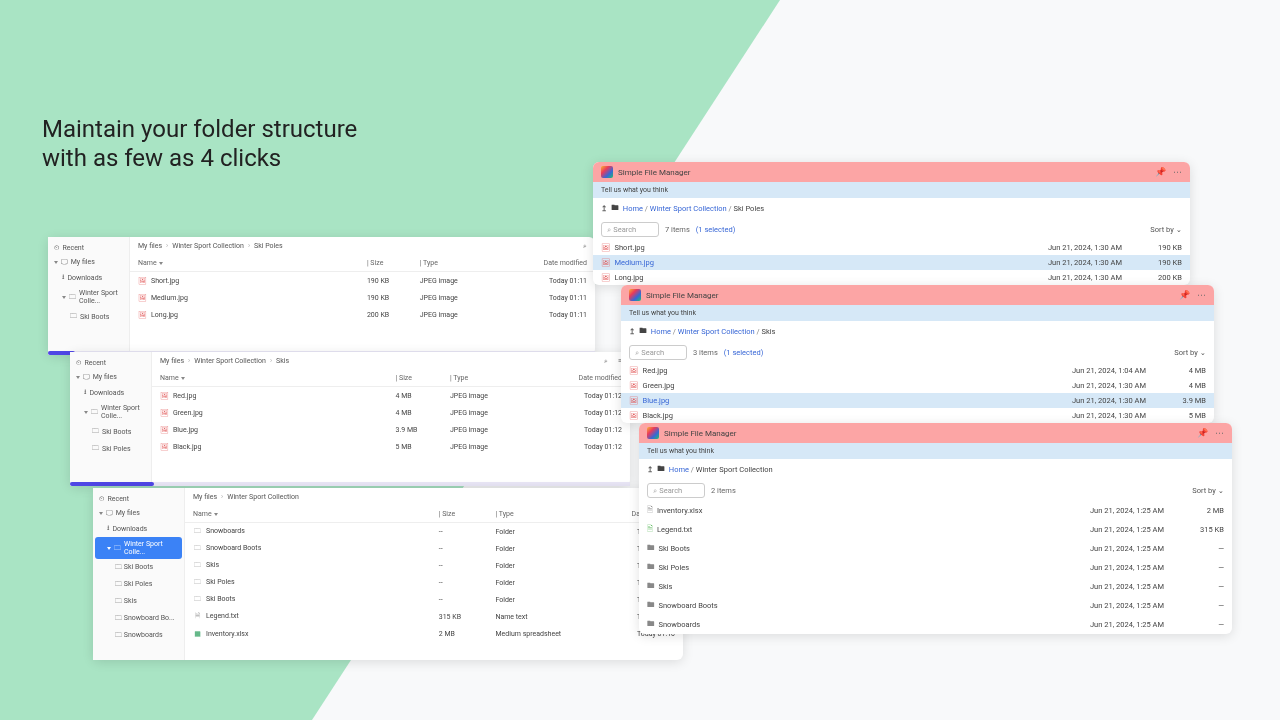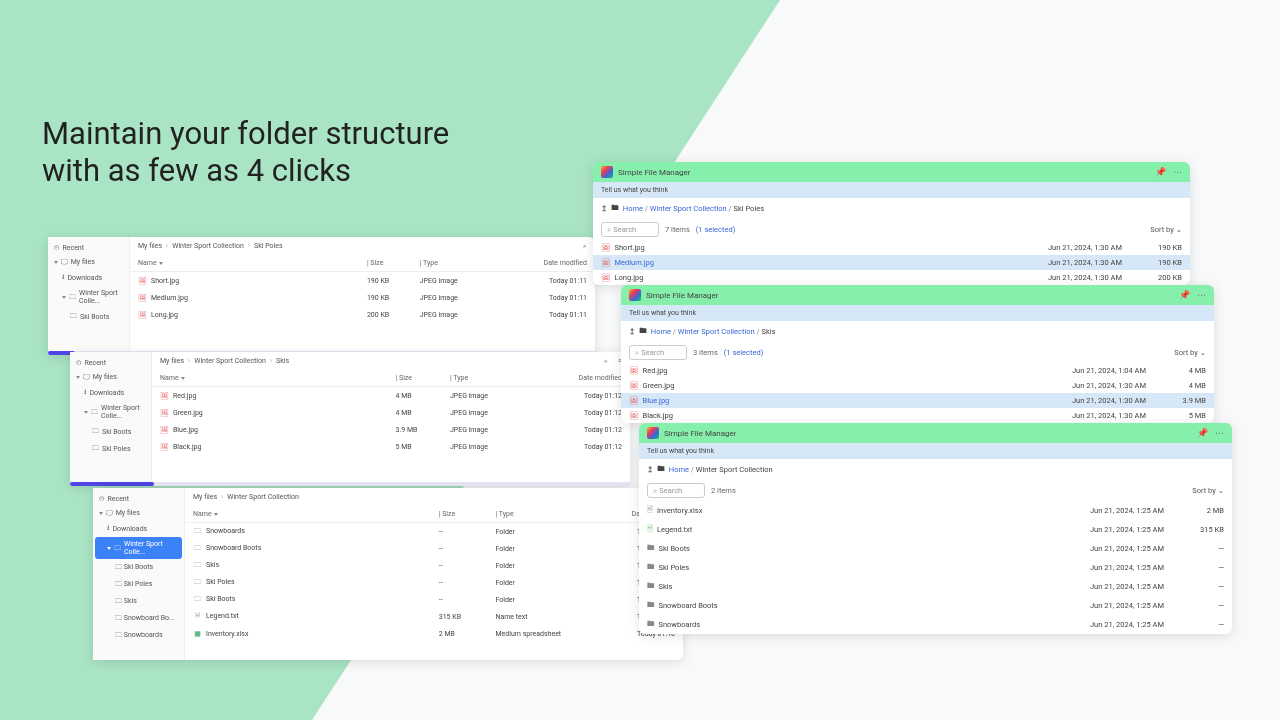--- a/index.html
+++ b/index.html
@@ -1,18 +1,18 @@
 <!DOCTYPE html>
 <html><head>
 <meta charset="utf-8">
 <style>
 *{margin:0;padding:0;box-sizing:border-box;font-family:-apple-system,BlinkMacSystemFont,"Segoe UI",Roboto,sans-serif}
 body{width:1280px;height:720px;background:#f8f9fa;position:relative;overflow:hidden}
 .green-bg{position:absolute;top:0;left:0;width:780px;height:720px;background:#a9e4c4;clip-path:polygon(0 0,100% 0,40% 100%,0 100%)}
-.headline{position:absolute;top:115px;left:42px;font-size:31px;font-weight:400;color:#222;line-height:1.2;z-index:10}
+.headline{position:absolute;top:115px;left:42px;font-size:24px;font-weight:400;color:#222;line-height:1.2;z-index:10}
 
 .panel{position:absolute;background:#fff;border-radius:6px;box-shadow:0 2px 12px rgba(0,0,0,0.12);font-size:8px}
 
 
 .finder{background:#fff}
 .finder-body{display:flex}
 .sidebar{width:82px;background:#fafafa;border-right:1px solid #eee;padding:4px 2px;font-size:7px}
 .sidebar-item{padding:3px 4px;display:flex;align-items:center;gap:3px;color:#555;cursor:pointer;border-radius:3px}
 .sidebar-item.sel{background:#3b82f6;color:#fff}
 .sidebar-sub{padding-left:12px}
@@ -36,21 +36,21 @@
 .file-row .file-ico{width:9px;height:9px;margin-right:4px;display:inline-flex;align-items:center;justify-content:center;font-size:7px}
 .ico-img{color:#e04f4f}
 .ico-folder{color:#888}
 .ico-txt{color:#888}
 .ico-xls{color:#2a9d5c}
 
 .progress-track{position:absolute;bottom:0;left:0;right:0;height:4px;background:#e8e5f5}
 .progress-fill{height:100%;background:#4f46e5;border-radius:2px}
 
 
-.sfm-top{display:flex;align-items:center;padding:4px 8px;background:#86efac;border-radius:6px 6px 0 0}
+.sfm-top{display:flex;align-items:center;padding:4px 8px;background:#fca5a5;border-radius:6px 6px 0 0}
 .sfm-logo{width:12px;height:12px;background:linear-gradient(135deg,#f7b731,#eb3b5a,#3867d6,#20bf6b);border-radius:2px;margin-right:5px}
 .sfm-title{font-size:8px;color:#444}
 .sfm-top .pin{margin-left:auto;color:#666;margin-right:6px;font-size:9px}
 .sfm-top .dots{color:#666;font-size:9px}
 
 .sfm-banner{background:#d6e8f7;padding:4px 8px;font-size:7px;color:#444}
 .sfm-banner a{color:#444}
 
 .sfm-bc{padding:4px 8px;display:flex;align-items:center;gap:4px;font-size:7.5px}
 .sfm-bc .up{color:#666;font-weight:bold}

